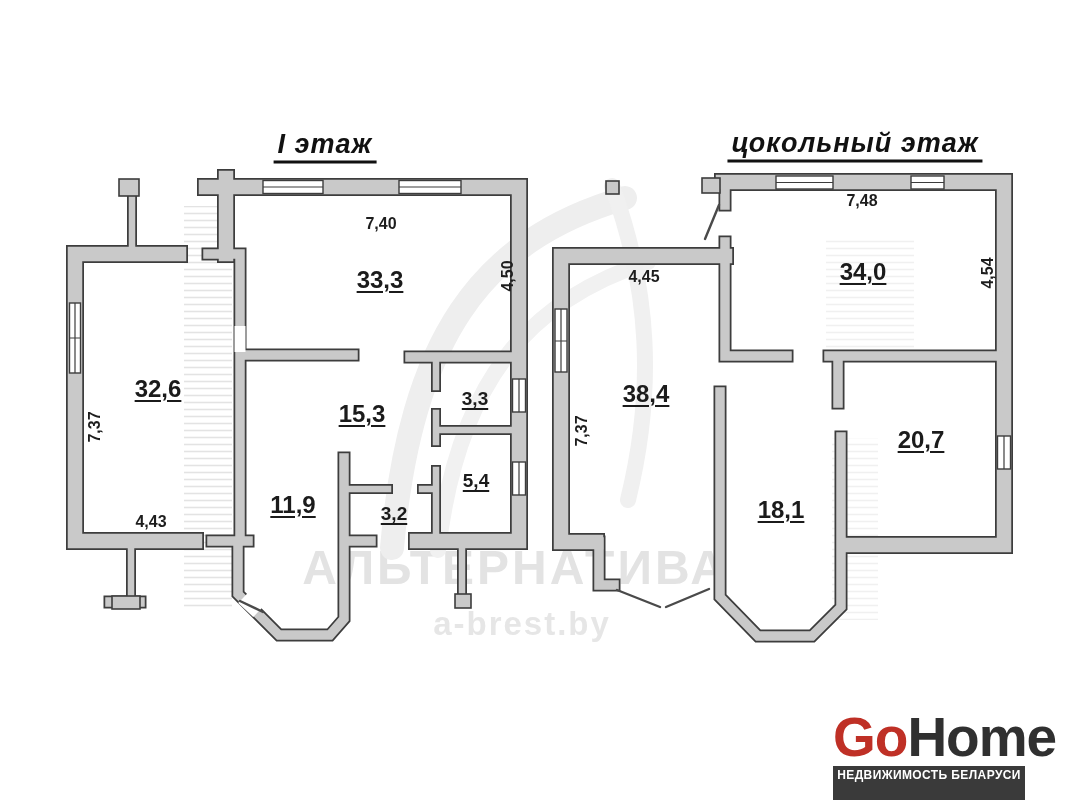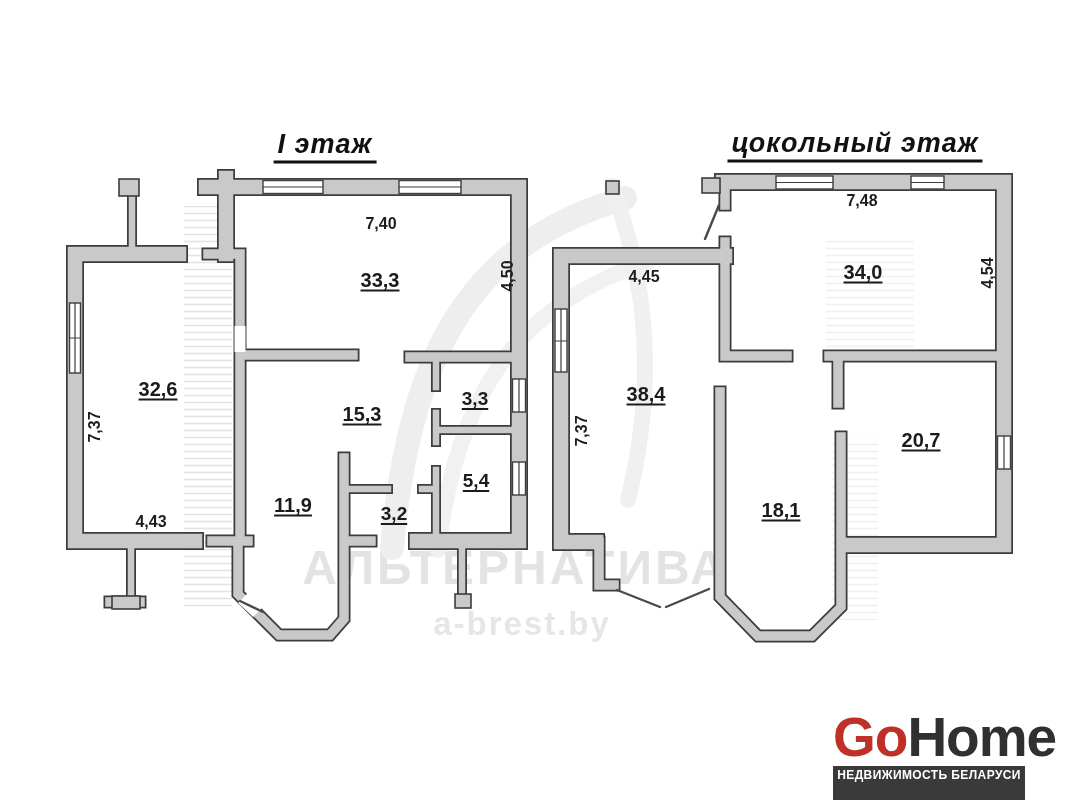--- a/index.html
+++ b/index.html
@@ -21,21 +21,21 @@
   .gapw{stroke:#ffffff;fill:none;stroke-linecap:butt;}
   .leaf{stroke:#4a4a4a;stroke-width:2.4;fill:none;stroke-linecap:round;}
   .sail{fill:none;stroke-linecap:round;}
 
   .label{position:absolute;transform:translate(-50%,-50%);white-space:nowrap;color:#1b1b1b;}
   .label.rot{transform:translate(-50%,-50%) rotate(-90deg);}
   .plan-title{
     font-size:27px;font-weight:bold;font-style:italic;color:#111;
     border-bottom:3px solid #111;padding:0 4px 1px 4px;letter-spacing:1px;
   }
-  .room{font-weight:bold;font-size:20px;text-decoration:underline;
+  .room{font-weight:bold;font-size:24px;text-decoration:underline;
         text-decoration-thickness:2px;text-underline-offset:3px;}
   .room.sm{font-size:19px;text-align:center;}
   .dim{font-weight:bold;font-size:16px;color:#1d1d1d;}
   .wm-brand{
     position:absolute;transform:translate(-50%,-50%);
     font-size:48px;font-weight:bold;letter-spacing:3px;color:#d2d2d2;opacity:.62;white-space:nowrap;
   }
   .wm-site{
     position:absolute;transform:translate(-50%,-50%);
     font-size:33px;font-weight:bold;letter-spacing:2px;color:#dedede;opacity:.75;white-space:nowrap;

